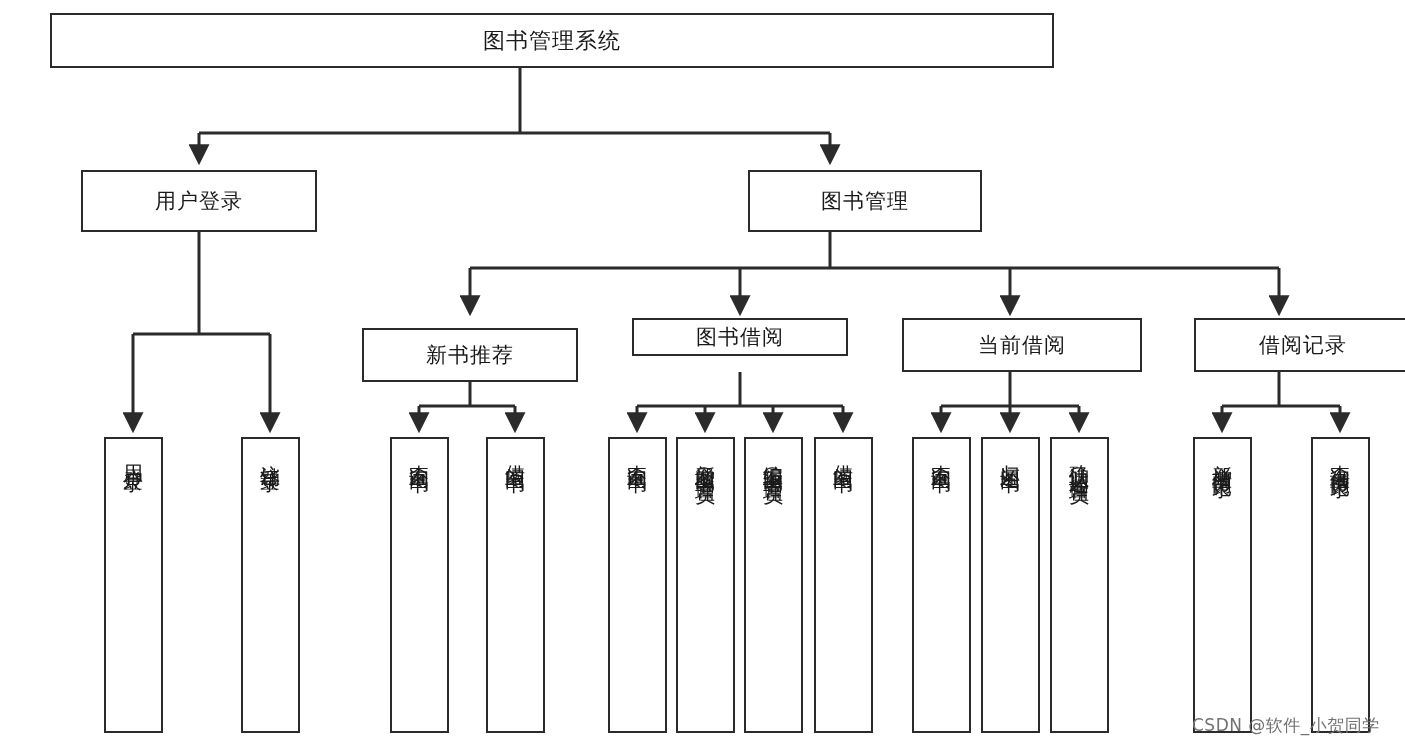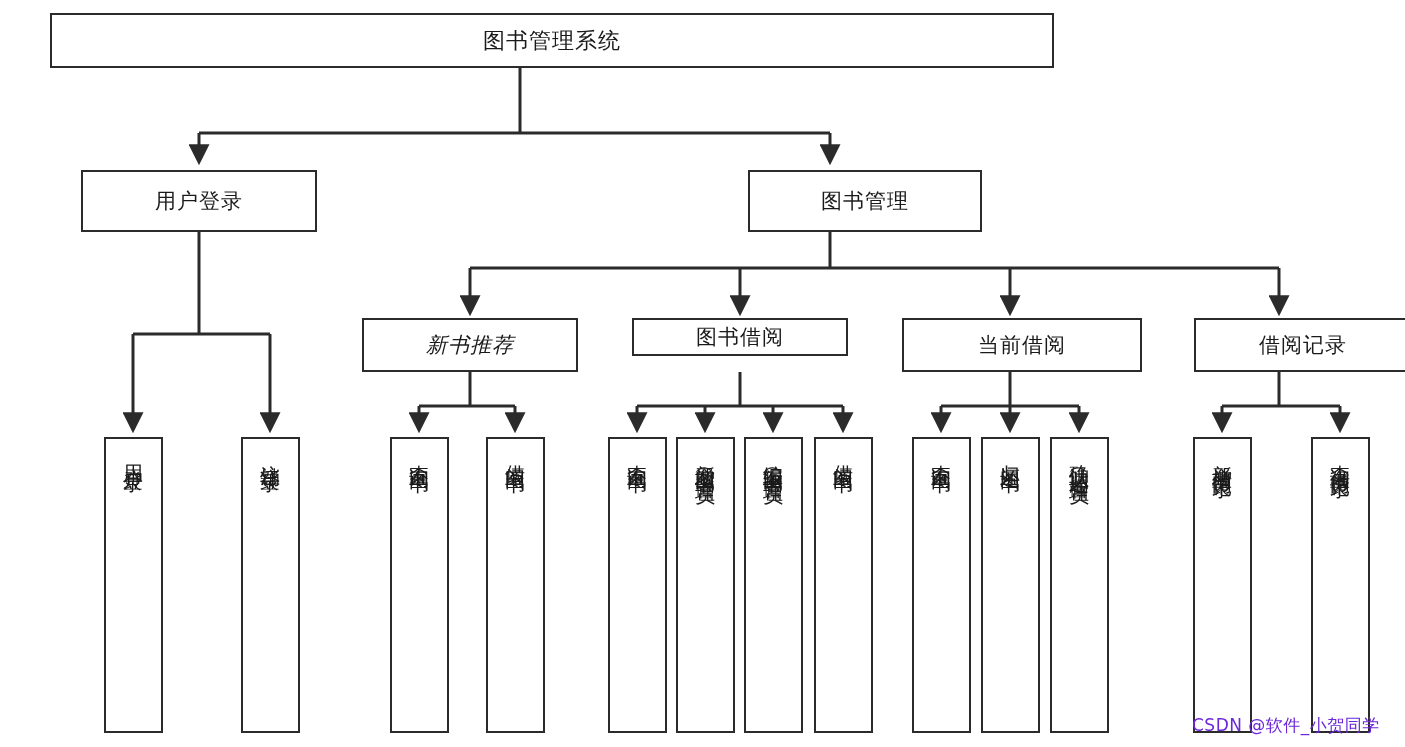--- a/index.html
+++ b/index.html
@@ -51,21 +51,21 @@
     letter-spacing: 3px;
     line-height: 1;
     white-space: nowrap;
     text-align: center;
   }
   .node.root {
     font-size: 22px;
   }
   .watermark {
     position: absolute;
-    color: #6d28d9;
+    color: #737373;
     font-size: 17px;
     white-space: nowrap;
     letter-spacing: 0.5px;
   }
 </style>
 </head>
 <body>
 
 <div id="canvas">
 
@@ -123,21 +123,21 @@
     <span>图书管理系统</span>
   </div>
 
   <div class="node horizontal" style="left:81px; top:170px; width:236px; height:62px;">
     <span>用户登录</span>
   </div>
   <div class="node horizontal" style="left:748px; top:170px; width:234px; height:62px;">
     <span>图书管理</span>
   </div>
 
-  <div class="node horizontal" style="left:362px; top:318px; width:216px; height:54px;font-style:italic;">
+  <div class="node horizontal" style="left:362px; top:328px; width:216px; height:54px;">
     <span>新书推荐</span>
   </div>
   <div class="node horizontal" style="left:632px; top:318px; width:216px; height:38px;align-items:center;">
     <span>图书借阅</span>
   </div>
   <div class="node horizontal" style="left:902px; top:318px; width:240px; height:54px;">
     <span>当前借阅</span>
   </div>
   <div class="node horizontal" style="left:1170px; top:318px; width:218px; height:54px;margin-left:24px;">
     <span>借阅记录</span>

